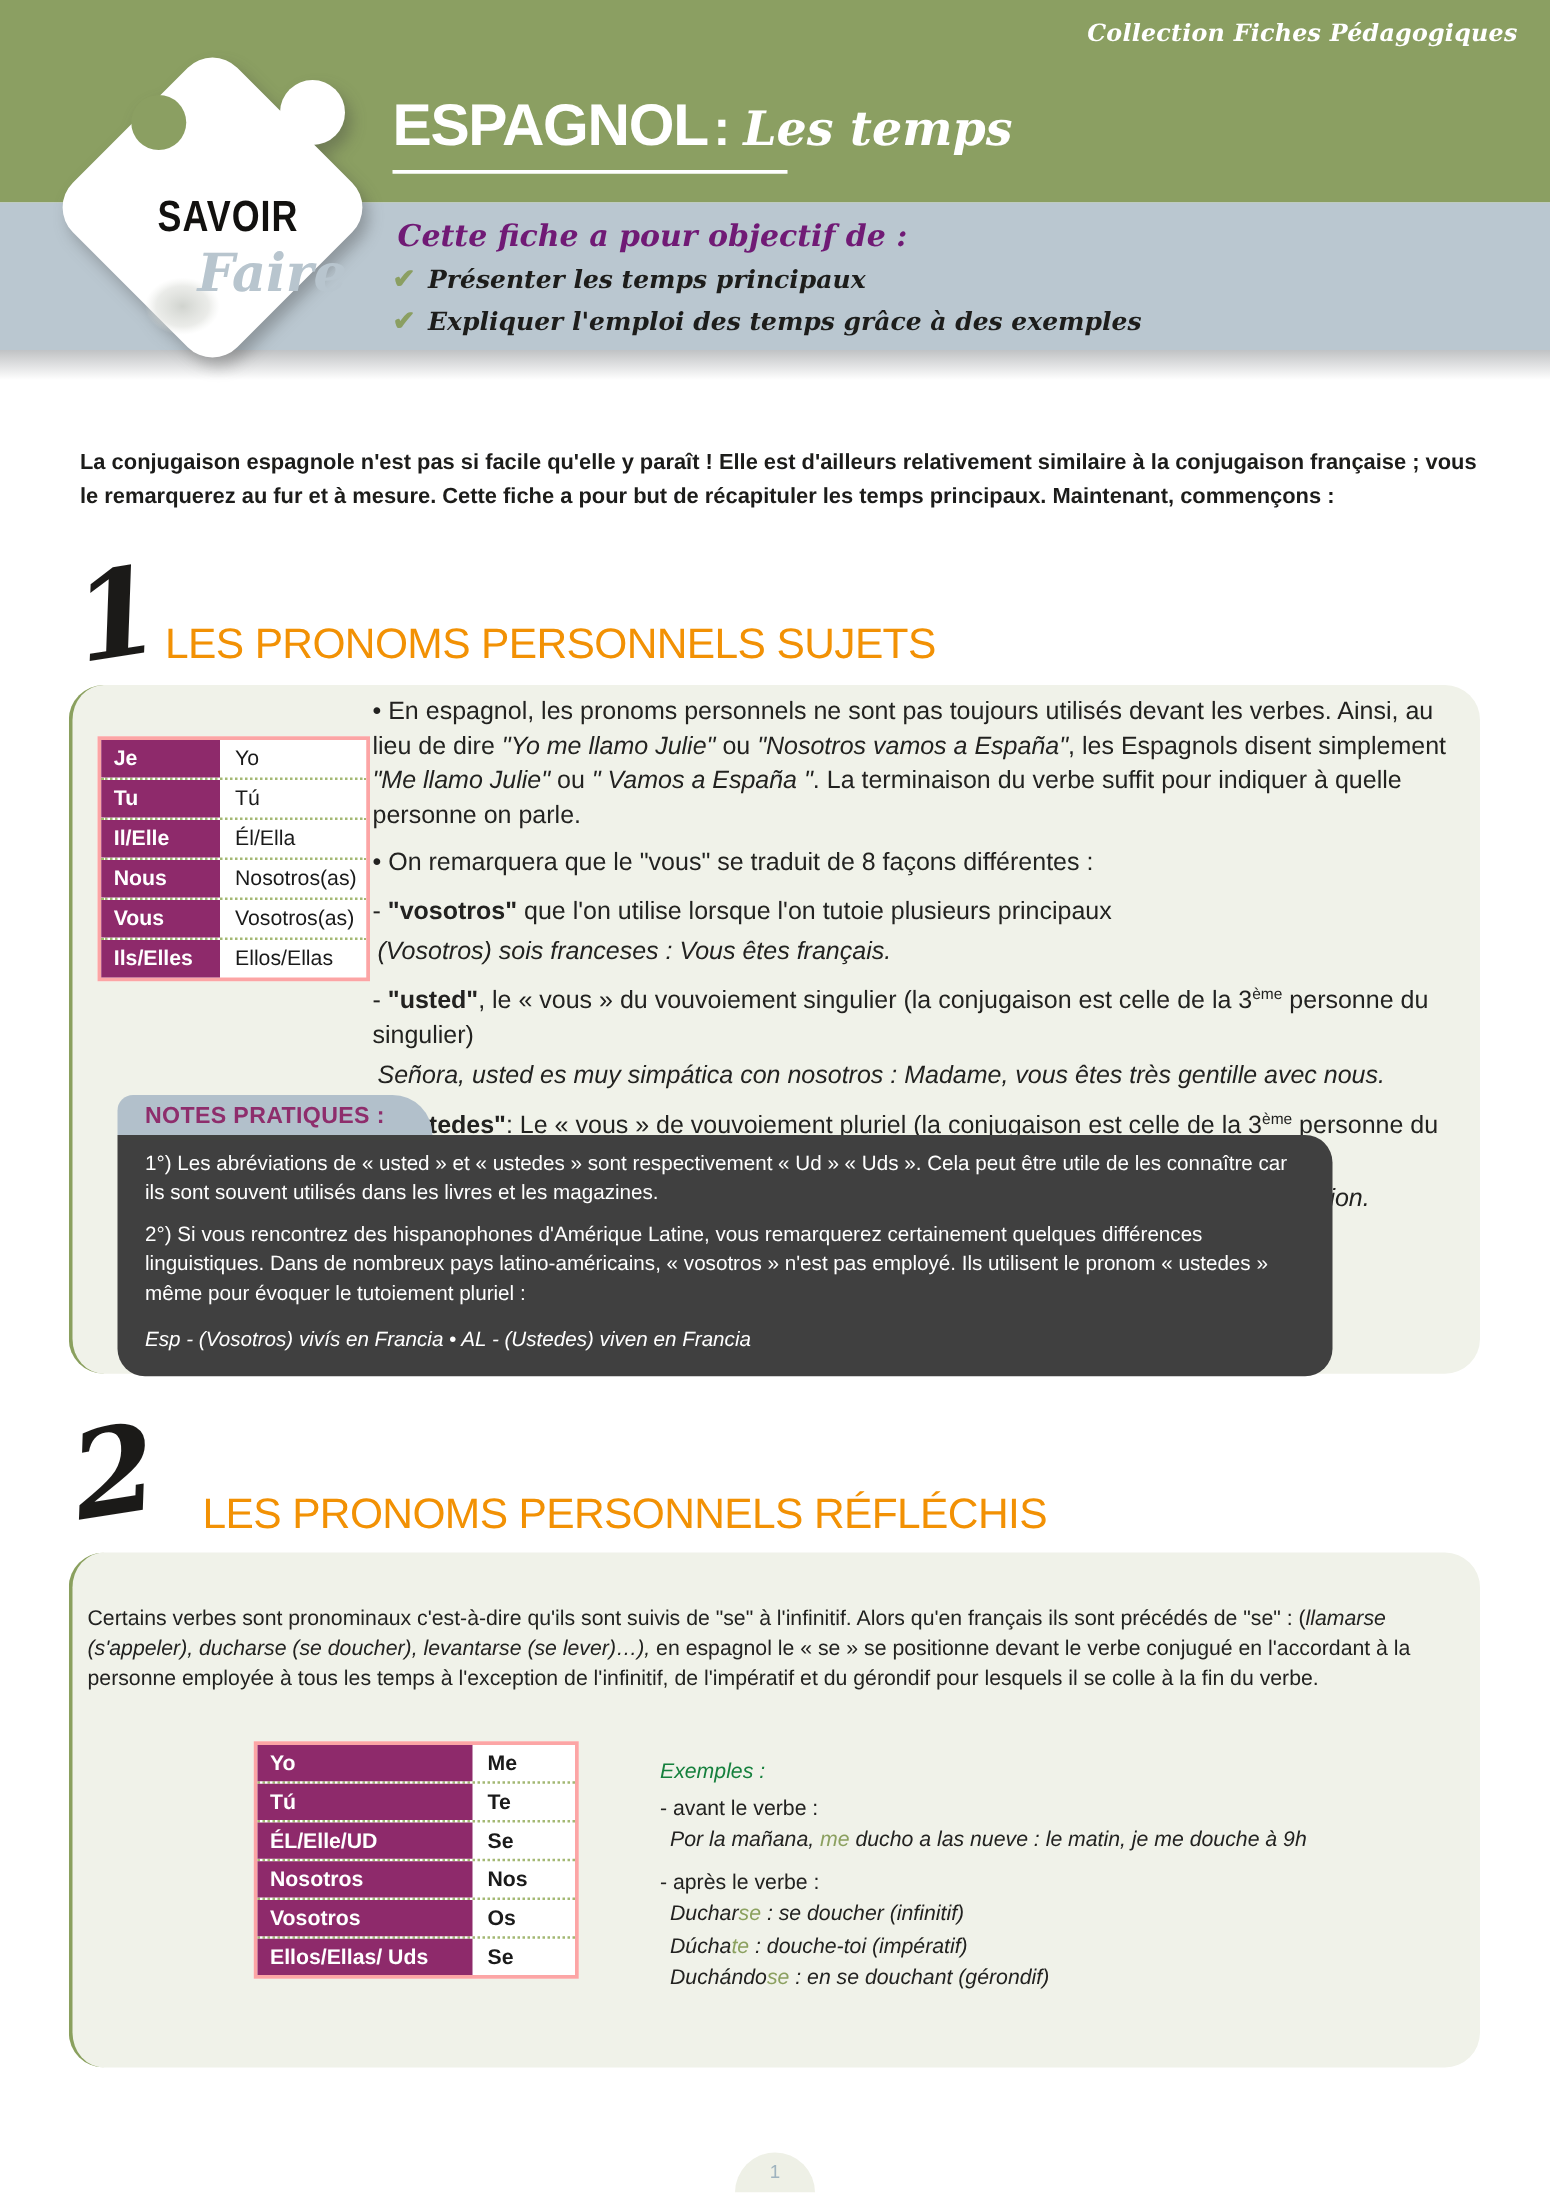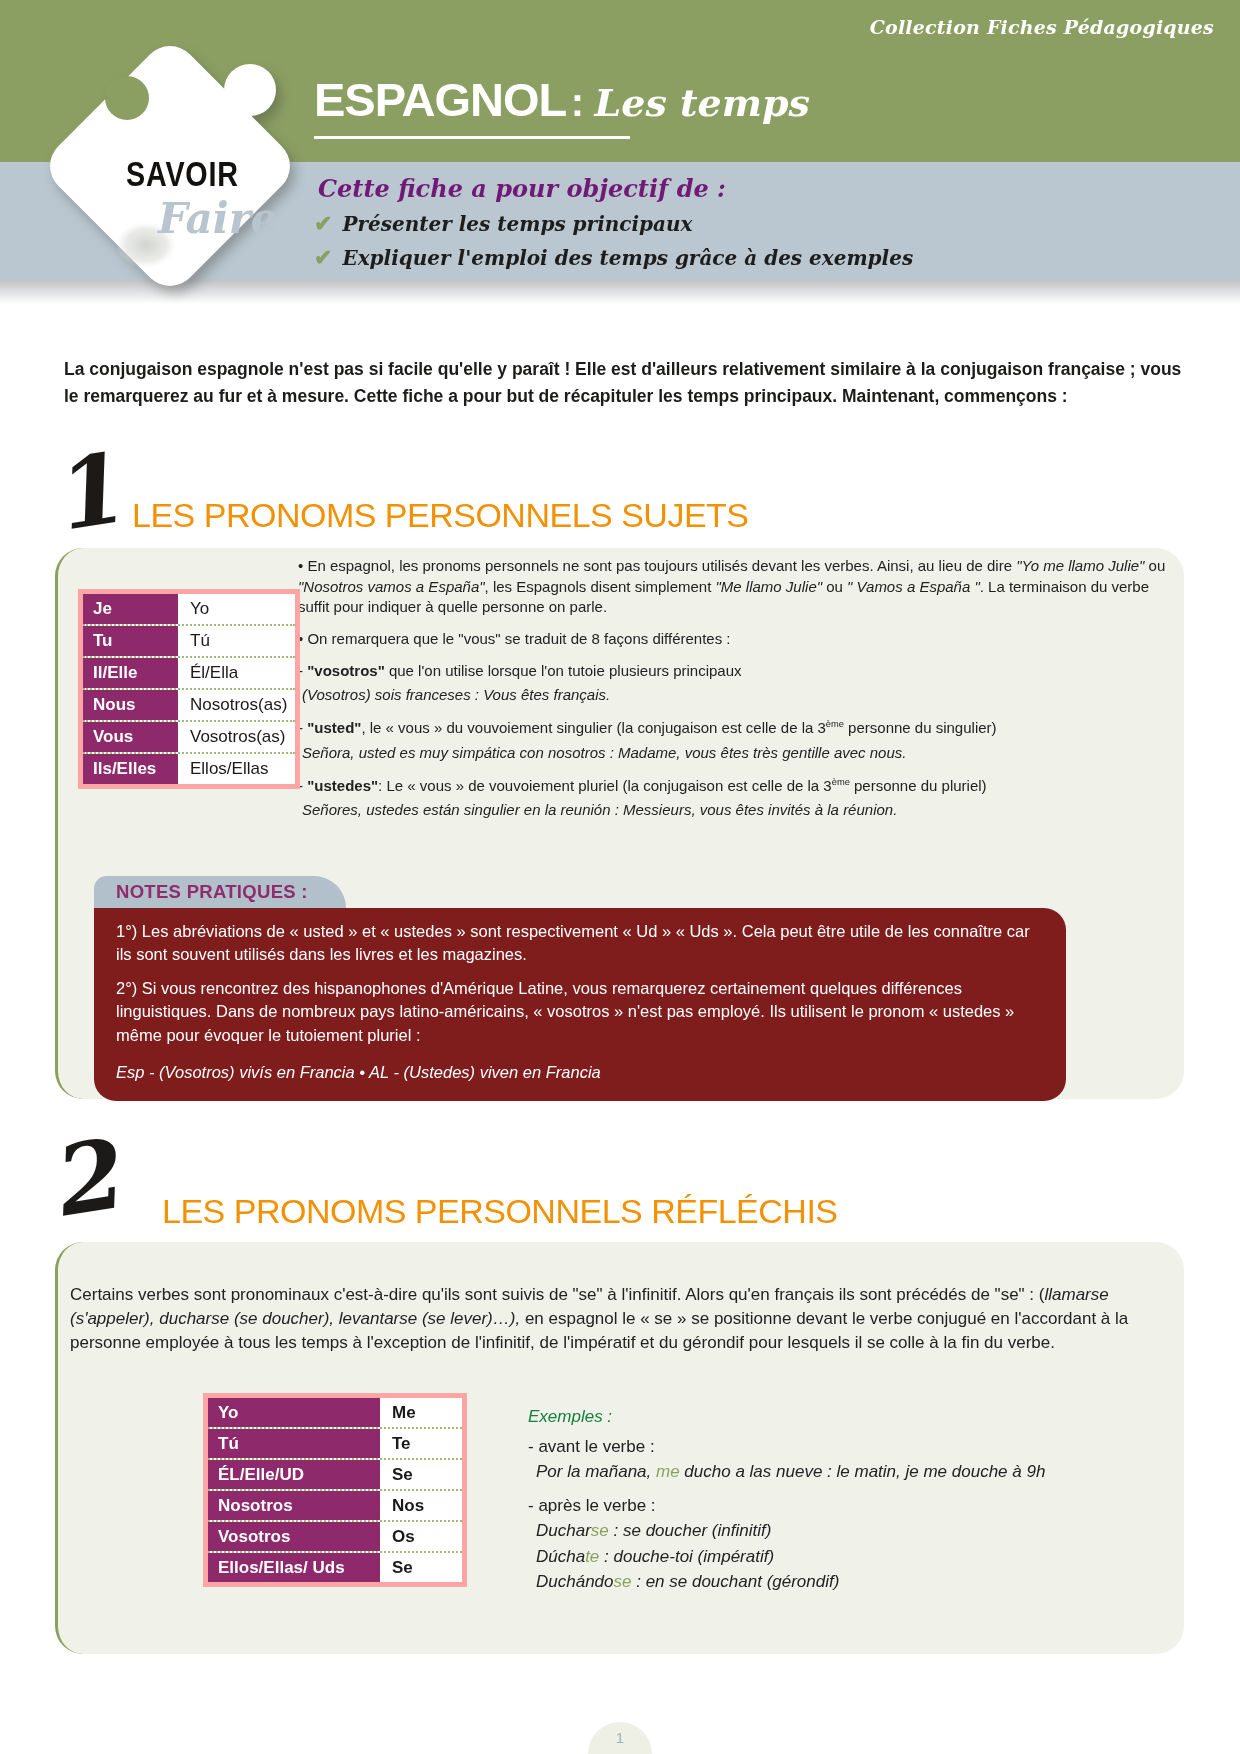--- a/index.html
+++ b/index.html
@@ -40,48 +40,48 @@
   .big-num{position:absolute;color:#1b1a18;font-family:"DejaVu Serif",serif;
     font-style:italic;font-weight:bold;font-size:96px;line-height:1;transform:rotate(-9deg);z-index:5;}
   .num1{left:60px;top:444px;} .num2{left:58px;top:1130px;}
   .sec-title{position:absolute;color:#f29104;font-size:34px;font-weight:normal;letter-spacing:-.5px;z-index:5;white-space:nowrap;}
   .title1{left:132px;top:496px;} .title2{left:162px;top:1192px;}
   .sec-box{position:absolute;left:55px;width:1126px;background:#f0f2e9;
     border-left:3px solid #8aa05e;border-radius:28px;}
   .box1{top:548px;height:551px;} .box2{top:1242px;height:412px;}
 
   
-  .ptable{position:absolute;background:#ffffff;border:5px solid #fca5a5;z-index:4;}
+  .ptable{position:absolute;background:#ffffff;border:3px solid #fca5a5;z-index:4;}
   .t1{left:78px;top:589px;width:212px;}
   .t2{left:203px;top:1393px;width:254px;}
   .prow{display:flex;align-items:stretch;border-bottom:2px dotted #a3b873;}
   .prow:last-child{border-bottom:none;}
   .pl{background:#8e2a6b;color:#ffffff;font-weight:bold;font-size:17px;
     display:flex;align-items:center;padding-left:10px;}
   .t1 .pl{width:85px;} .t2 .pl{width:162px;}
   .pr{flex:1;display:flex;align-items:center;padding-left:12px;font-size:17px;color:#1a1a1a;}
   .t1 .prow{height:30px;} .t2 .prow{height:29px;}
   .t2 .pr{font-weight:bold;}
 
   
   .sec1-text{position:absolute;left:298px;top:556px;width:884px;color:#222220;
-    font-size:15px;line-height:1.38;}
+    font-size:20px;line-height:1.38;}
   .para{margin:0 0 11px 0;}
   .sub{margin:-7px 0 12px 4px;}
   .i{font-style:italic;}
   .b{font-weight:bold;}
   .sup{vertical-align:super;font-size:.62em;}
   .gi{color:#8ba05f;font-style:italic;}
 
   
   .notes{position:absolute;left:94px;top:876px;width:972px;z-index:4;}
   .notes-tab{width:252px;height:32px;background:#b2c0cb;border-radius:14px 36px 0 0;
     display:flex;align-items:center;padding-left:22px;box-sizing:border-box;}
   .notes-title{color:#8e2d6c;font-weight:bold;font-size:18.5px;letter-spacing:.3px;}
-  .notes-body{background:#7f1d1d;border-radius:0 22px 22px 22px;
+  .notes-body{background:#404040;border-radius:0 22px 22px 22px;
     padding:12px 22px 16px 22px;color:#ffffff;font-size:16.5px;line-height:1.42;}
   .notes-body .para{margin:0 0 10px 0;}
   .notes-example{font-style:italic;margin-top:14px;}
 
   
   .sec2-para{position:absolute;left:70px;top:1283px;width:1104px;color:#222220;
     font-size:17px;line-height:1.42;z-index:4;}
   .examples{position:absolute;left:528px;top:1404px;width:600px;color:#222220;
     font-size:17px;line-height:1.5;z-index:4;}
   .ex-label{color:#15803d;font-style:italic;margin-bottom:4px;}

